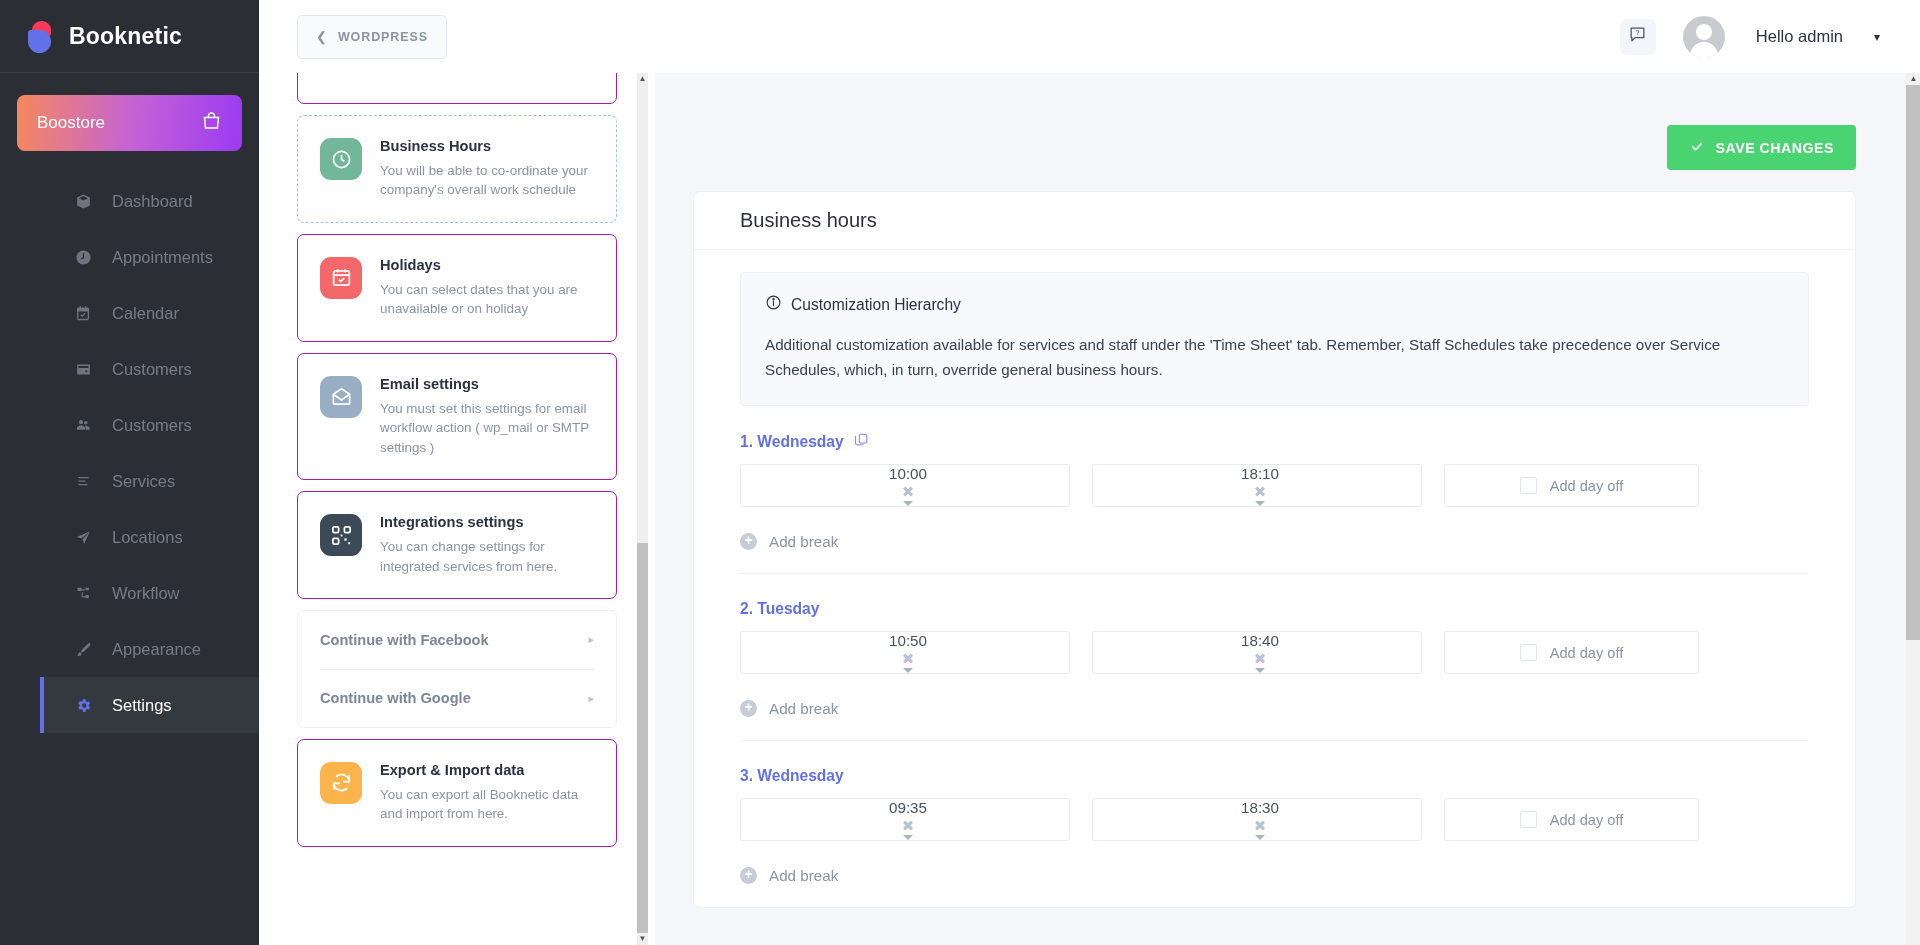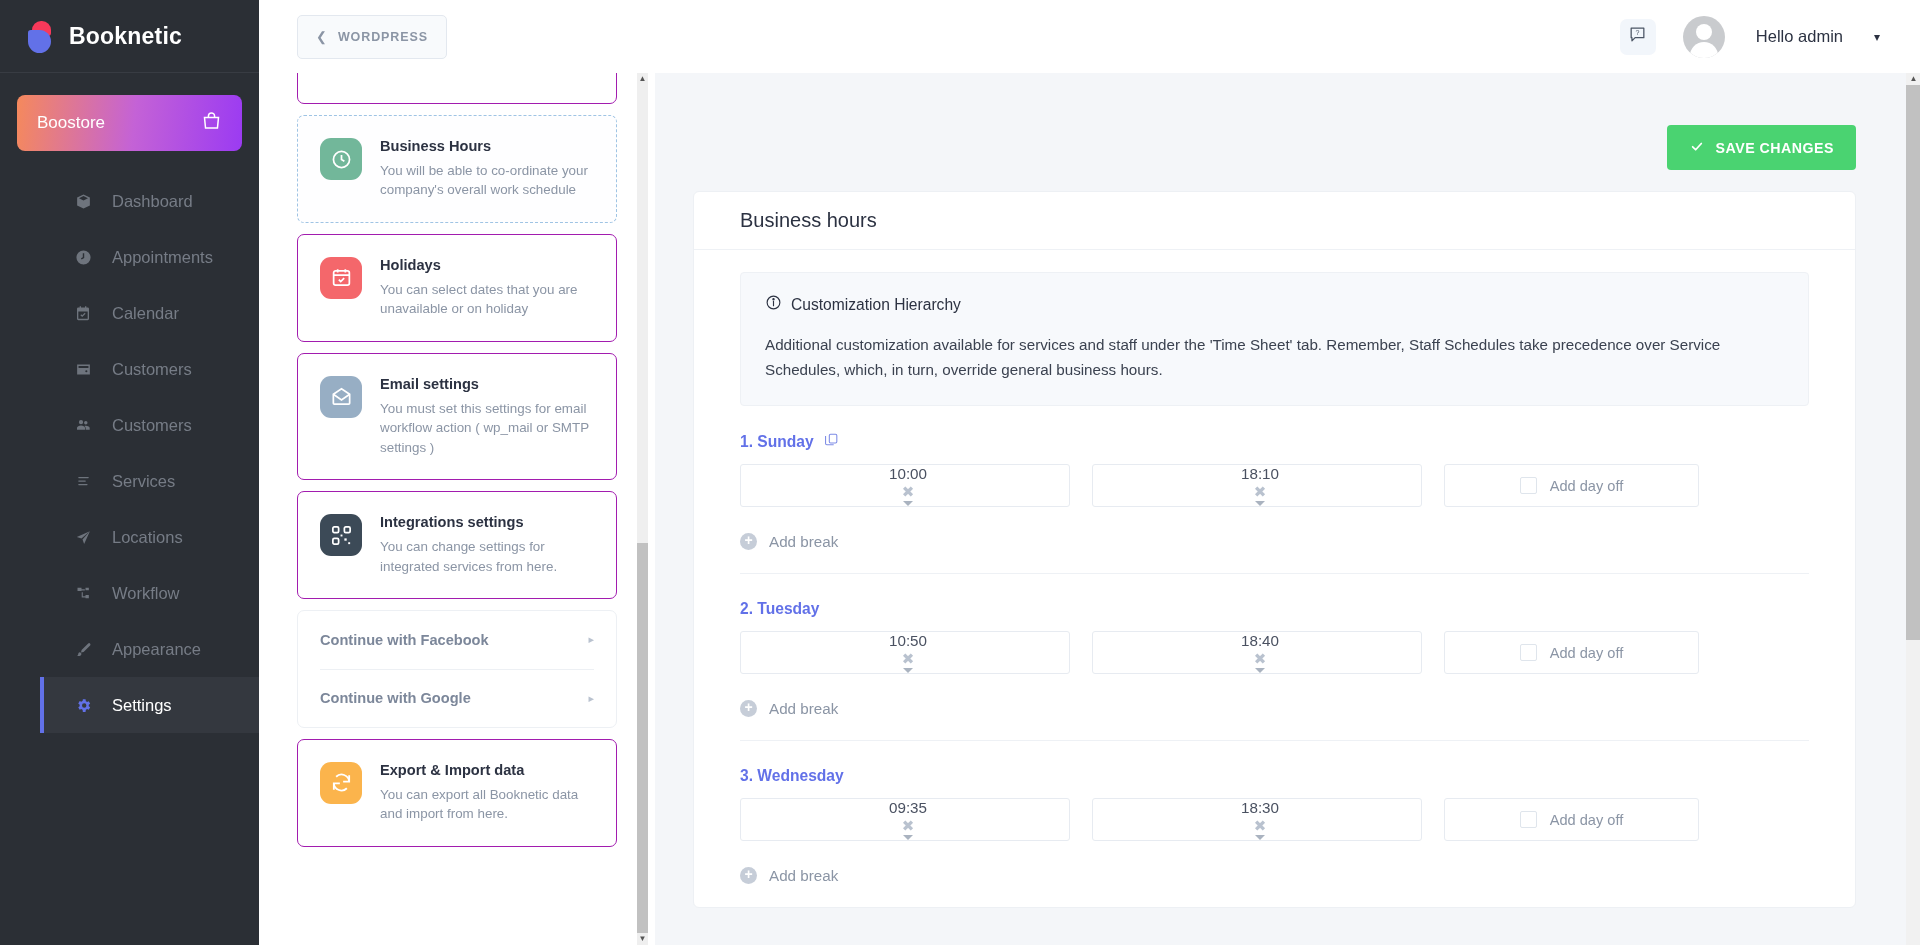--- a/index.html
+++ b/index.html
@@ -507,21 +507,21 @@
                       <circle cx="12" cy="7.4" r=".9" fill="#2c3242"></circle>
                     </svg>
                 </span>
                 <span>Customization Hierarchy</span>
               </div>
               <div class="notice-body">Additional customization available for services and staff under the 'Time Sheet' tab. Remember, Staff Schedules take precedence over Service Schedules, which, in turn, override general business hours.</div>
             </div>
 
             <div class="day-block">
               <div class="day-label">
-                <span>1. Sunday</span>
+                <span>1. Wednesday</span>
                 <span class="copy-ico">
                   <svg width="15" height="15" viewBox="0 0 24 24" fill="none" stroke="#7e8ce6" stroke-width="1.7">
                       <rect x="8.5" y="3.5" width="12" height="14" rx="2"></rect>
                       <path d="M15.5 20.5h-11a2 2 0 0 1-2-2v-12"></path>
                     </svg>
                 </span>
               </div>
               <div class="row">
                 <div class="select sel-from">
                   <span class="val">10:00</span>

